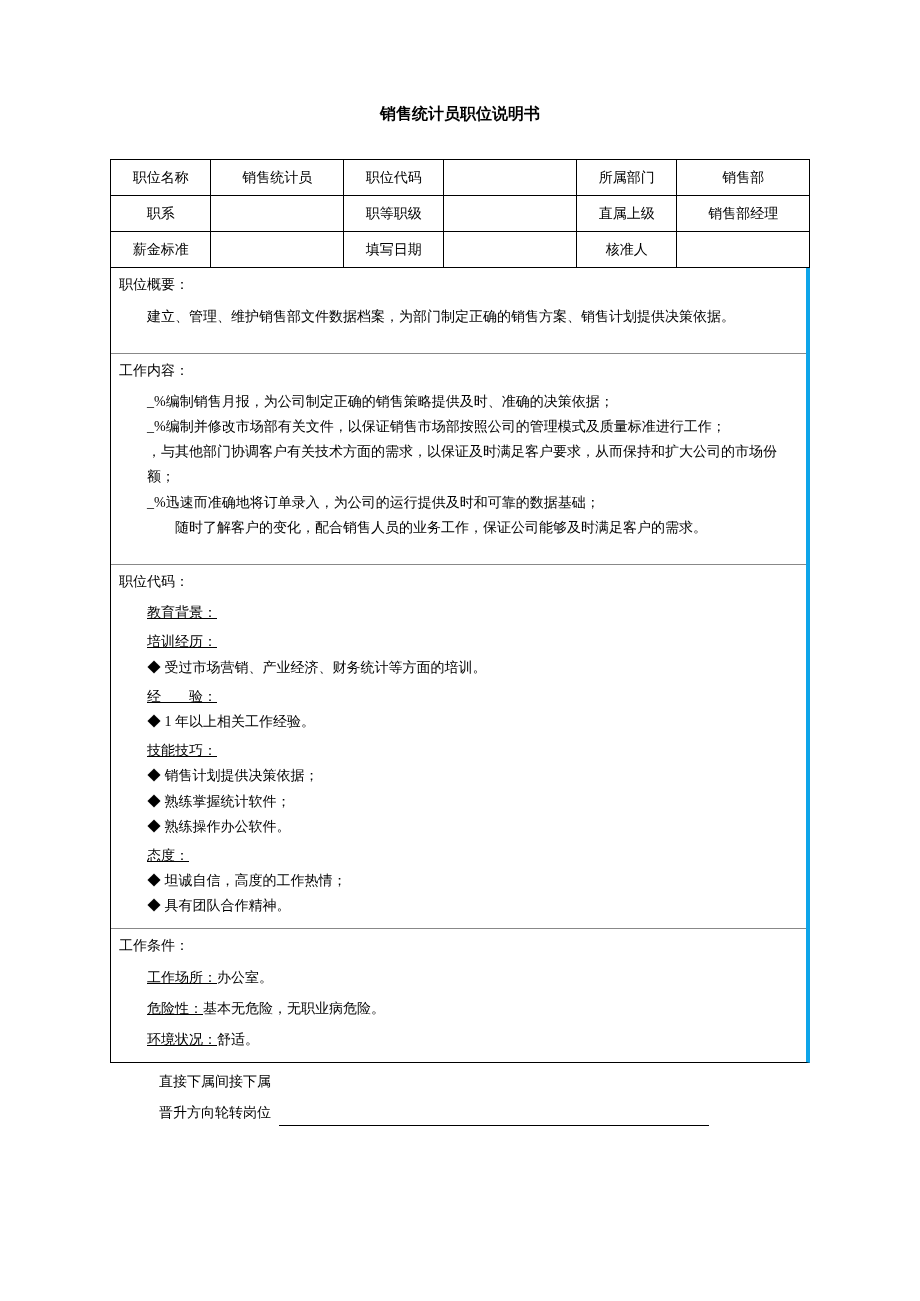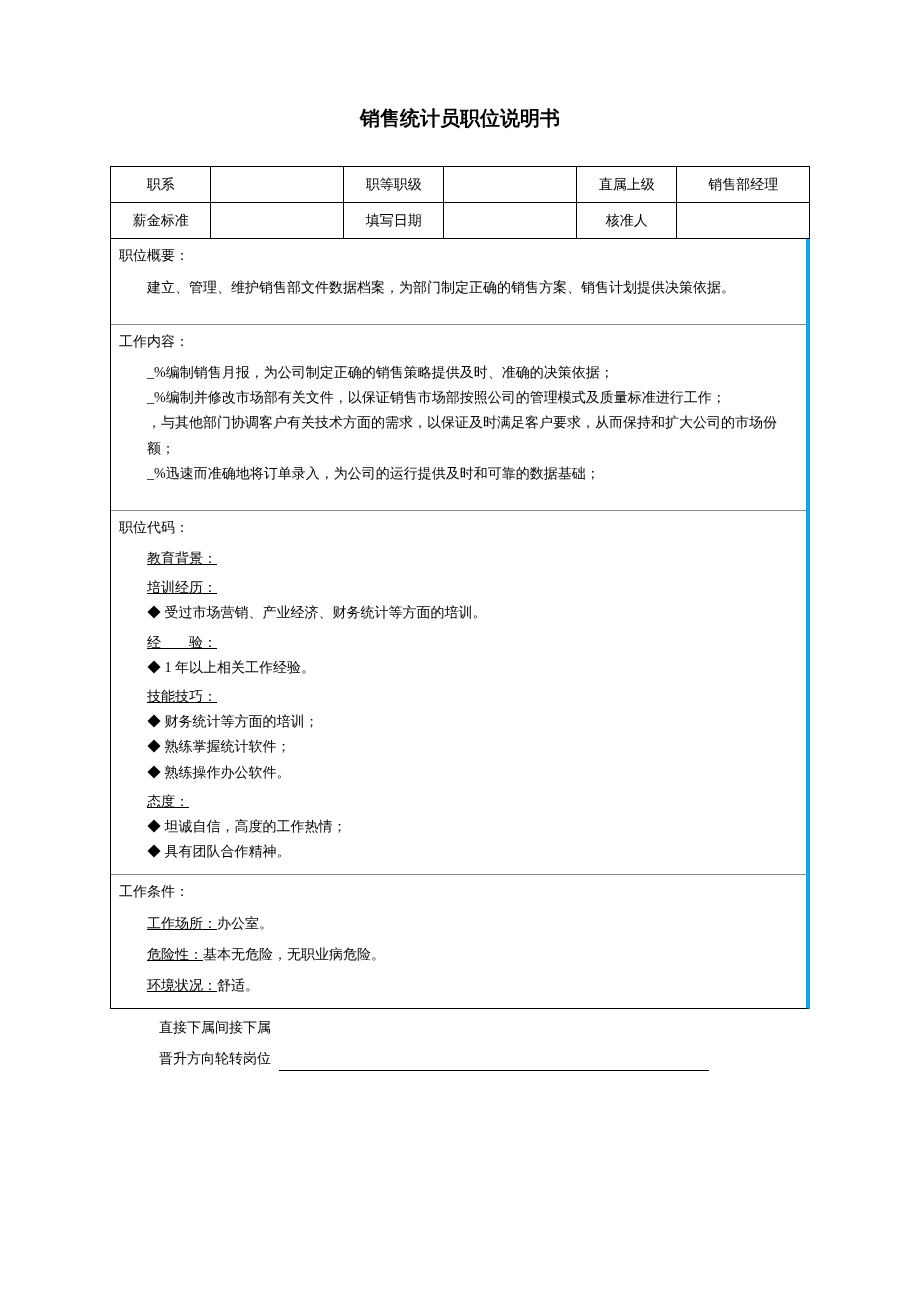--- a/index.html
+++ b/index.html
@@ -7,21 +7,21 @@
       font-family: "SimSun", "宋体", serif;
       font-size: 14px;
       color: #000;
       background: #fff;
       width: 920px;
       padding: 100px 110px 60px 110px;
       line-height: 1.8;
     }
     h1 {
       text-align: center;
-      font-size: 20px;
+      font-size: 16px;
       font-weight: bold;
       margin-bottom: 30px;
       font-family: "SimHei", "黑体", sans-serif;
     }
     table.header-table {
       width: 100%;
       border-collapse: collapse;
       table-layout: fixed;
     }
     table.header-table td {
@@ -67,20 +67,28 @@
     .extra-space { height: 14px; }
     .cut { overflow: hidden; }
   </style>
 </head>
 <body>
 
 <h1>销售统计员职位说明书</h1>
 
 <table class="header-table">
   <tbody>
+      <tr>
+    <td class="label">职位名称</td>
+    <td class="val">销售统计员</td>
+    <td class="label">职位代码</td>
+    <td class="val"></td>
+    <td class="label">所属部门</td>
+    <td class="val">销售部</td>
+  </tr>
   <tr>
     <td class="label">职系</td>
     <td class="val"></td>
     <td class="label">职等职级</td>
     <td class="val"></td>
     <td class="label">直属上级</td>
     <td class="val">销售部经理</td>
   </tr>
   <tr>
     <td class="label">薪金标准</td>
@@ -100,33 +108,34 @@
     <div class="overview-content">建立、管理、维护销售部文件数据档案，为部门制定正确的销售方案、销售计划提供决策依据。</div>
     <div class="extra-space"></div>
   </div>
 
   <div class="section">
     <div class="section-title">工作内容：</div>
     <div class="content-line">_%编制销售月报，为公司制定正确的销售策略提供及时、准确的决策依据；</div>
     <div class="content-line">_%编制并修改市场部有关文件，以保证销售市场部按照公司的管理模式及质量标准进行工作；</div>
     <div class="content-line">，与其他部门协调客户有关技术方面的需求，以保证及时满足客户要求，从而保持和扩大公司的市场份额；</div>
     <div class="content-line">_%迅速而准确地将订单录入，为公司的运行提供及时和可靠的数据基础；</div>
+    <div class="content-line" style="padding-left:4em;">随时了解客户的变化，配合销售人员的业务工作，保证公司能够及时满足客户的需求。</div>
     <div class="extra-space"></div>
   </div>
 
   <div class="section cut" style="max-height:392px;">
     <div class="section-title">职位代码：</div>
     <div class="sub-block">
       <div class="sub-head">教育背景：</div>
       <div class="sub-head">培训经历：</div>
       <div>◆ 受过市场营销、产业经济、财务统计等方面的培训。</div>
       <div class="sub-head">经　　验：</div>
       <div>◆ 1 年以上相关工作经验。</div>
       <div class="sub-head">技能技巧：</div>
-      <div>◆ 财务统计等方面的培训；</div>
+      <div>◆ 销售计划提供决策依据；</div>
       <div>◆ 熟练掌握统计软件；</div>
       <div>◆ 熟练操作办公软件。</div>
       <div class="sub-head">态度：</div>
       <div>◆ 坦诚自信，高度的工作热情；</div>
       <div>◆ 具有团队合作精神。</div>
     </div>
   </div>
 
   <div class="section">
     <div class="section-title">工作条件：</div>

